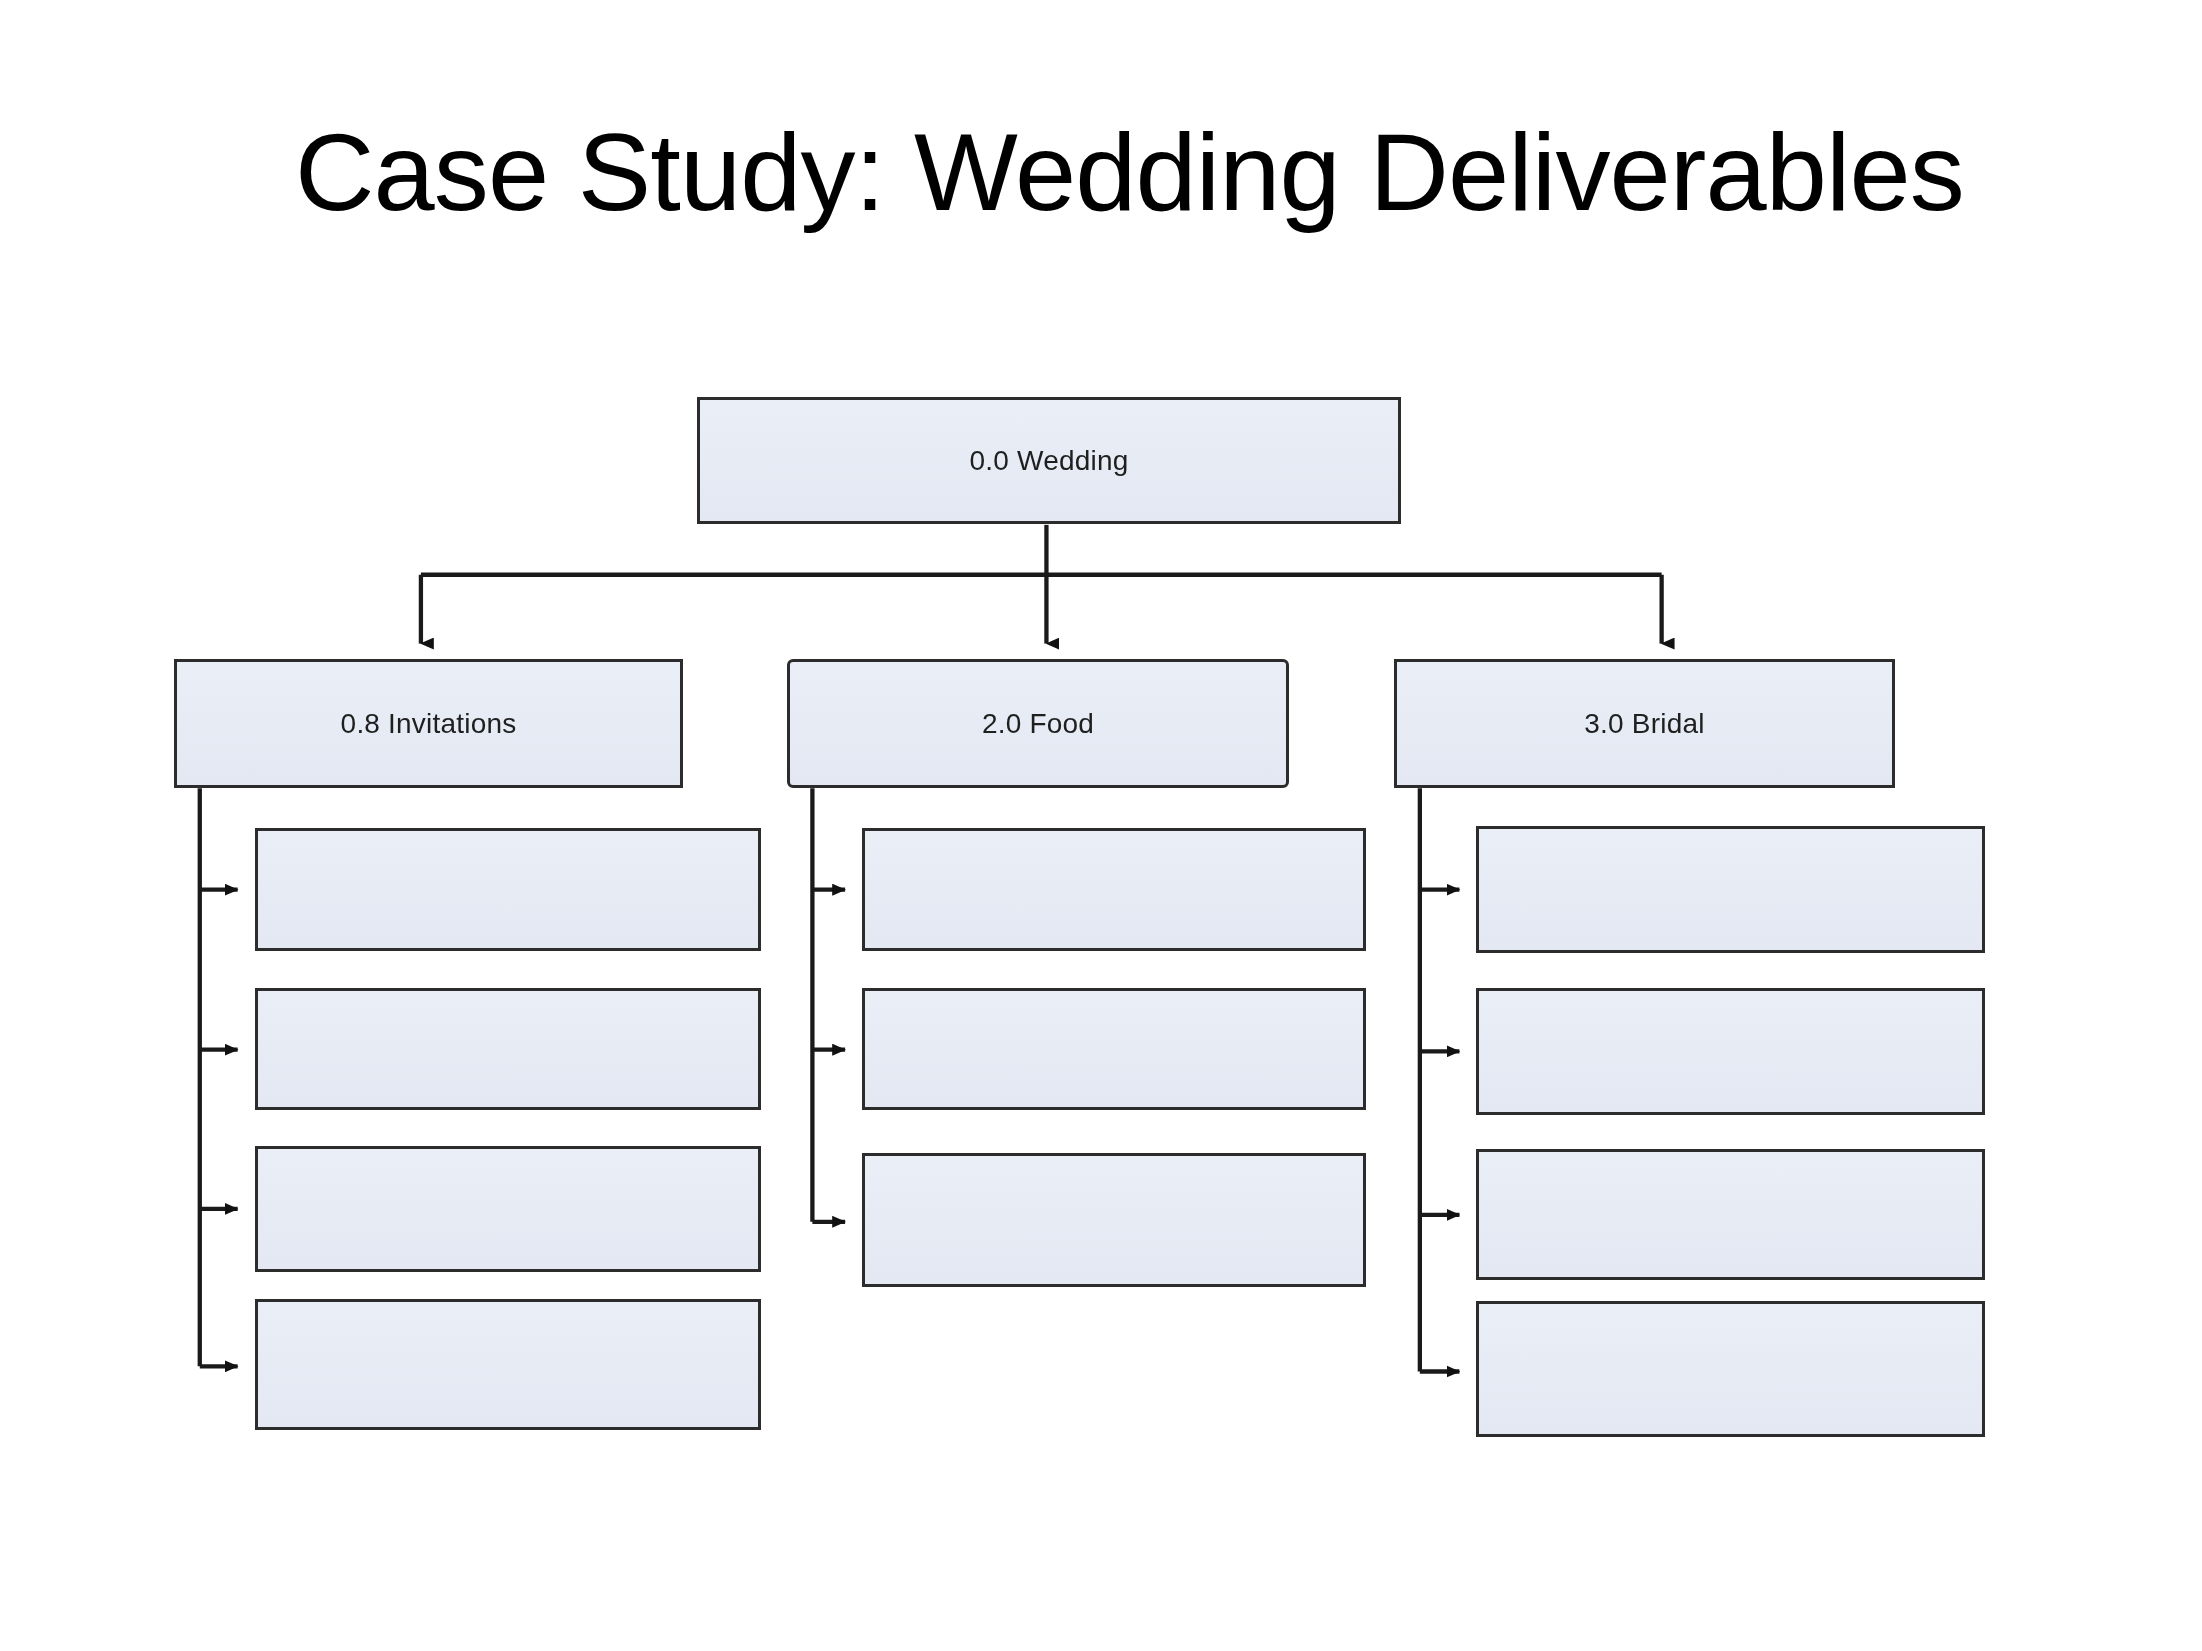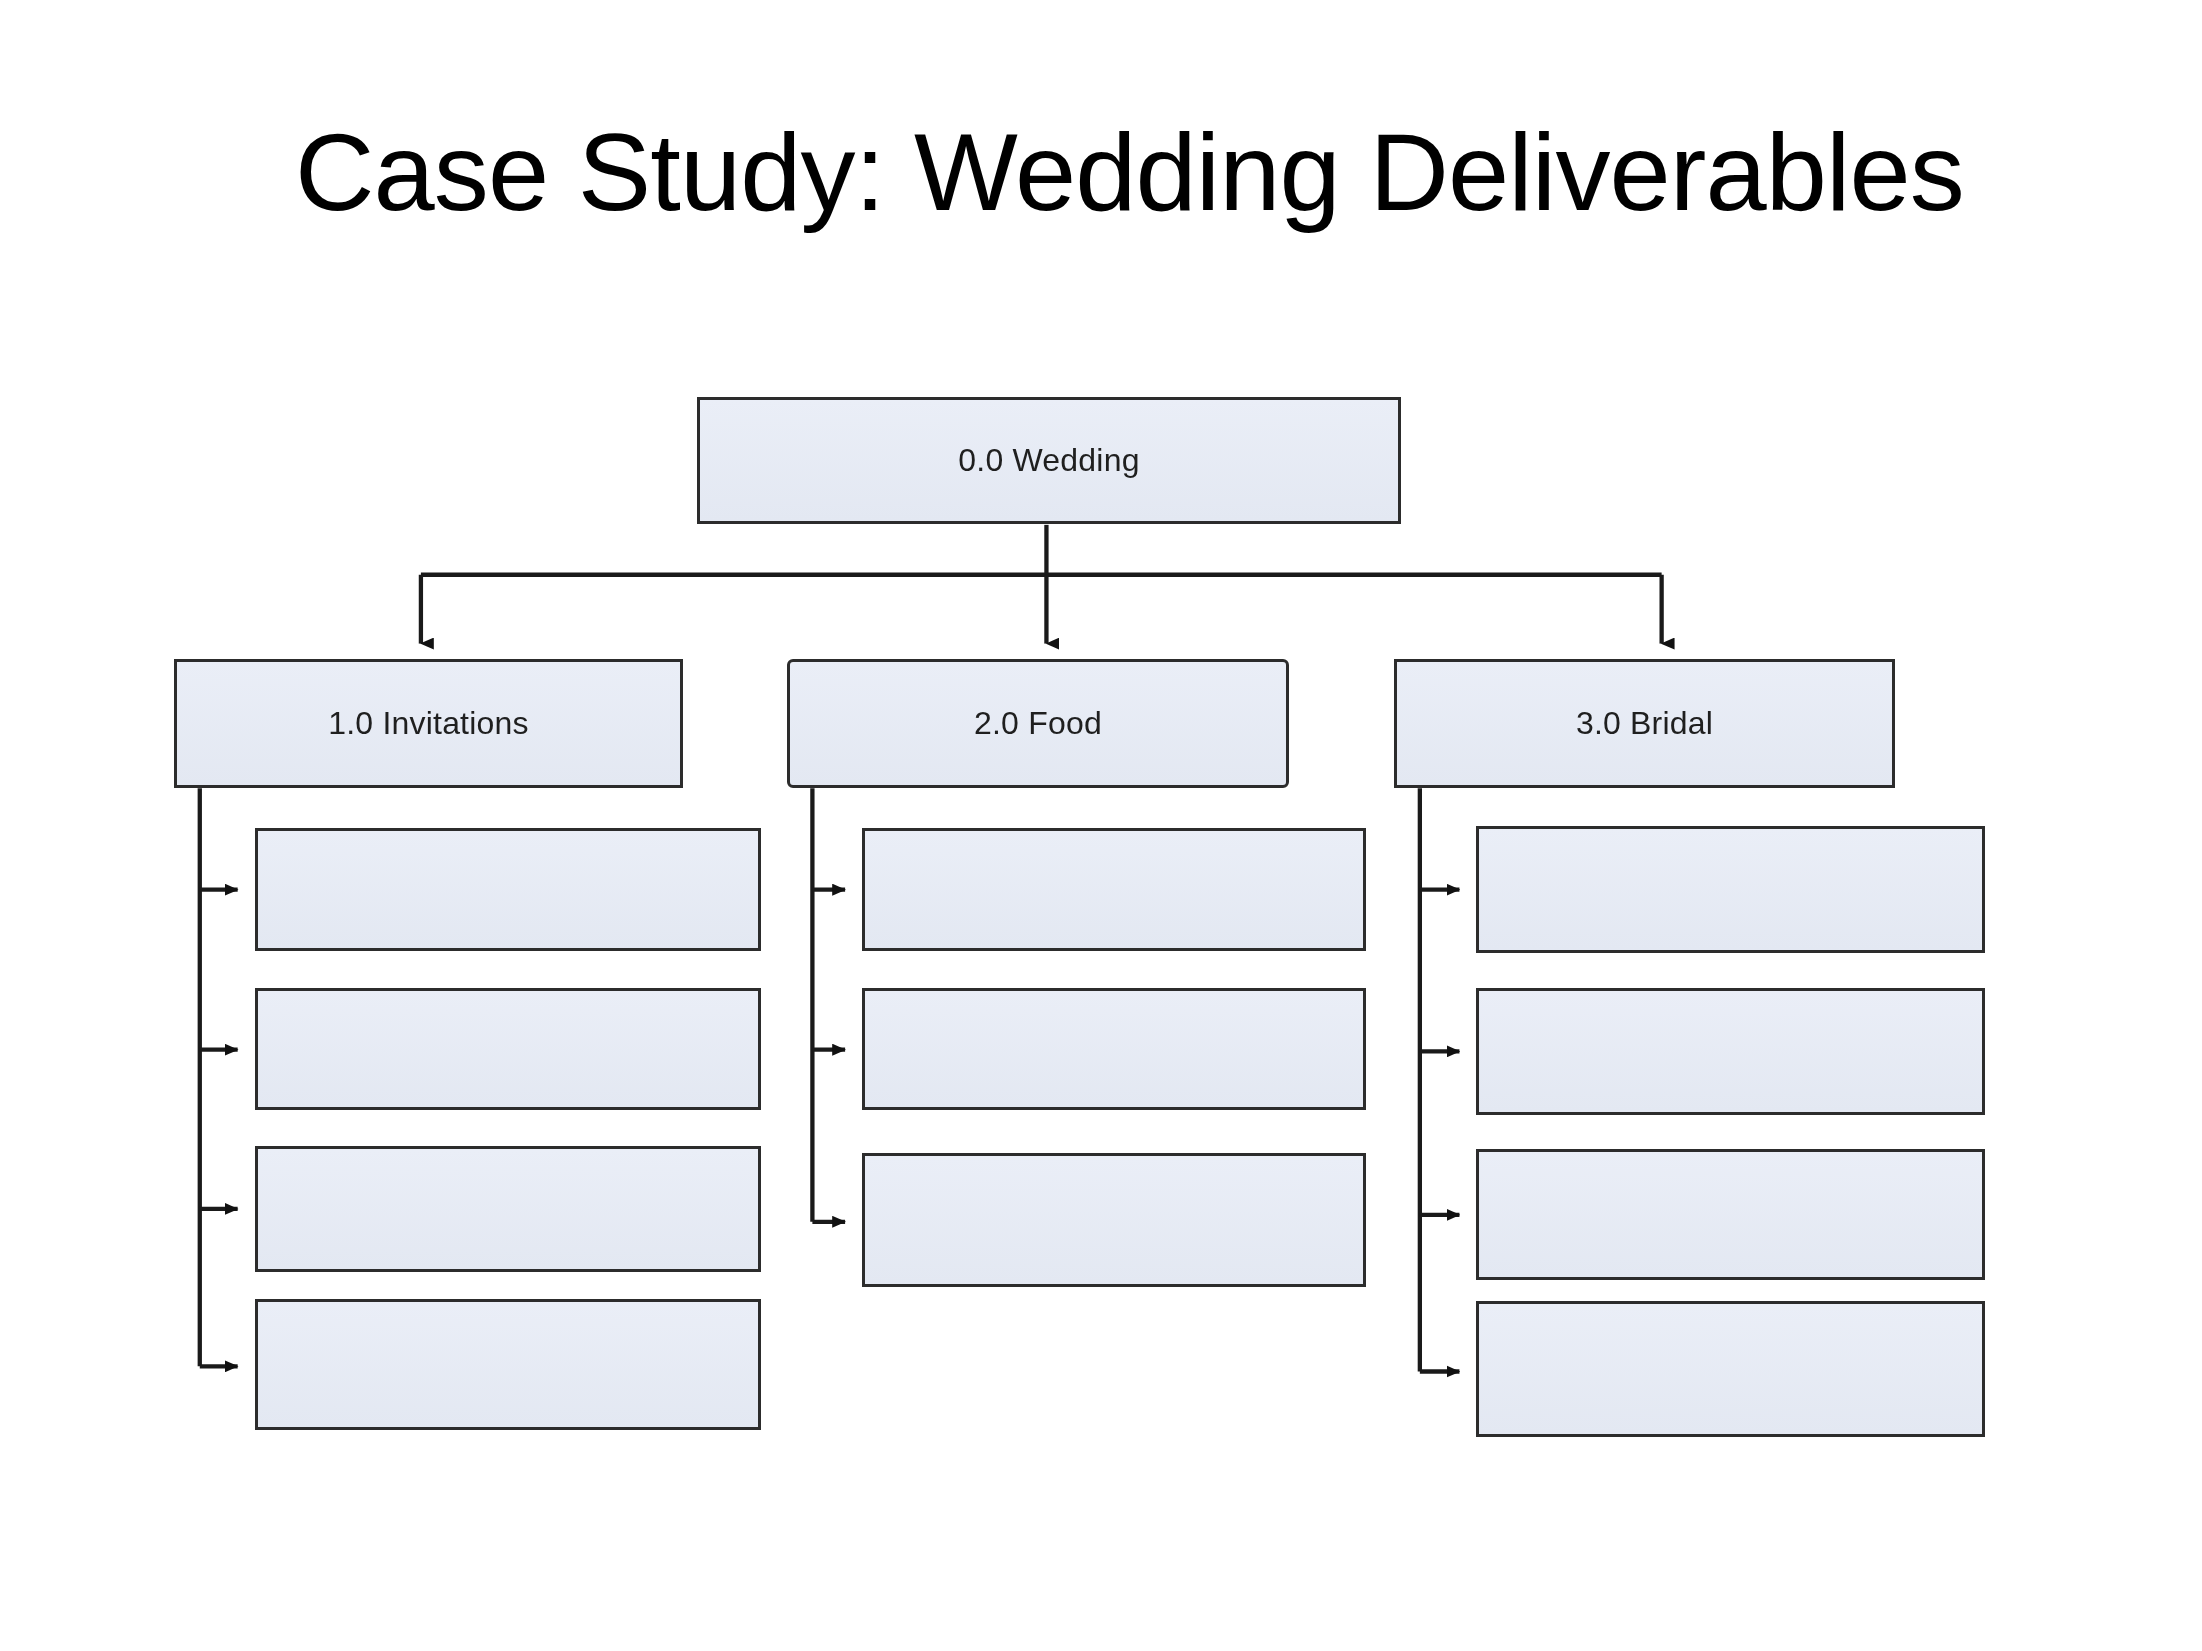--- a/index.html
+++ b/index.html
@@ -61,21 +61,21 @@
     background: #e6eaf4;
     background-image: linear-gradient(180deg, #eaeef7 0%, #e3e8f2 100%);
     border: 3.4px solid #2c2c2c;
     display: flex;
     align-items: center;
     justify-content: center;
     color: #1a1a1a;
   }
   .node-label {
     font-family: "Liberation Sans", sans-serif;
-    font-size: 32px;
+    font-size: 28px;
     font-weight: 400;
     letter-spacing: 0.2px;
     white-space: nowrap;
     color: #1f1f1f;
   }
   .node.leaf .node-label {
     font-size: 36px;
   }
 
   
@@ -150,21 +150,21 @@
         <path d="M1650,1594 L1696,1594" marker-end="url(#arrow-right)"></path>
 
       </g>
     </svg>
 
     <div class="node" id="node-root">
       <span class="node-label">0.0 Wedding</span>
     </div>
 
     <div class="node" id="node-l1">
-      <span class="node-label">1.0 Invitations</span>
+      <span class="node-label">0.8 Invitations</span>
     </div>
 
     <div class="node" id="node-l2">
       <span class="node-label">2.0 Food</span>
     </div>
 
     <div class="node" id="node-l3">
       <span class="node-label">3.0 Bridal</span>
     </div>
 

